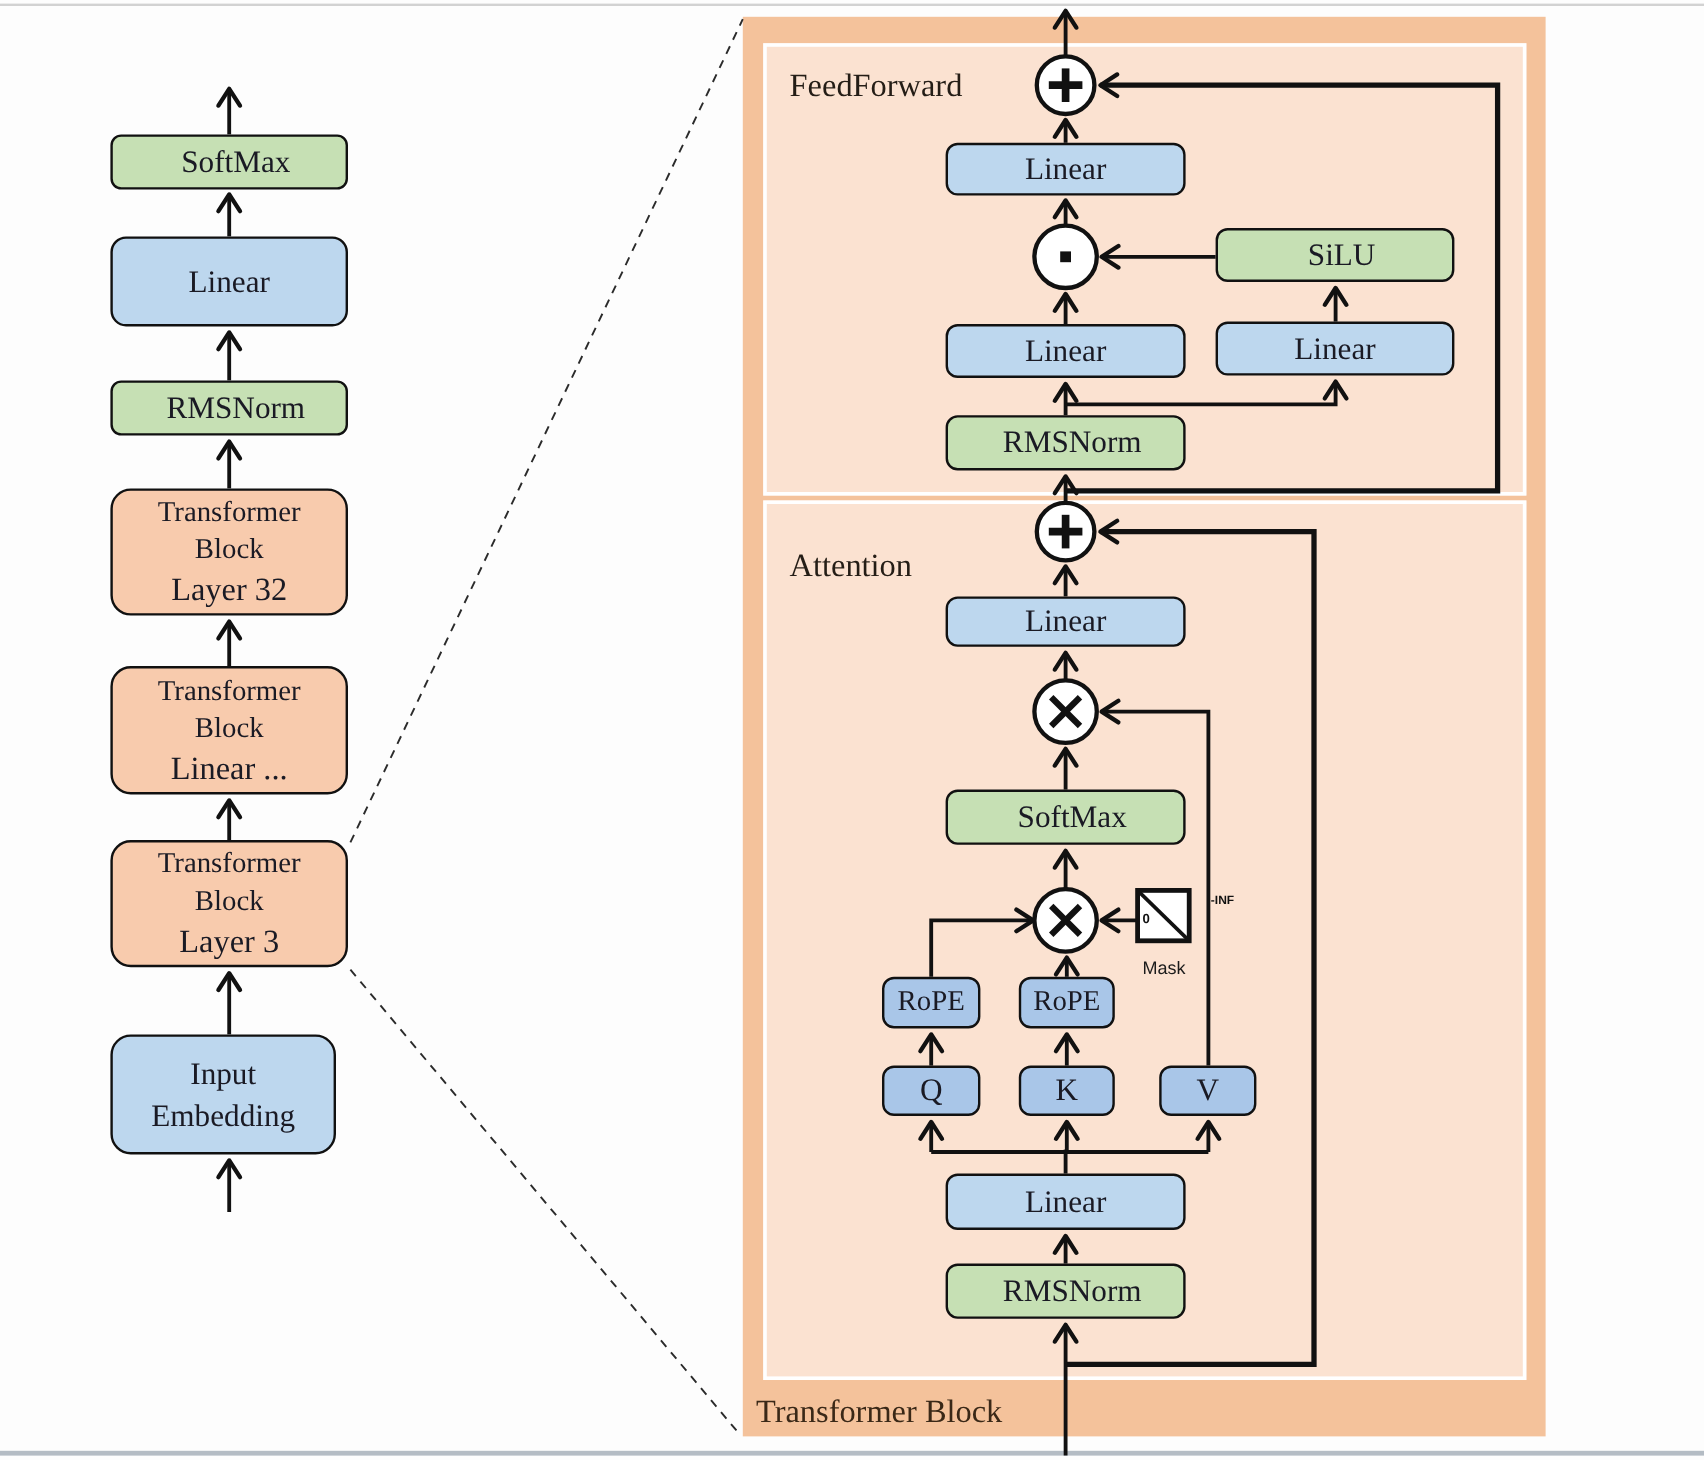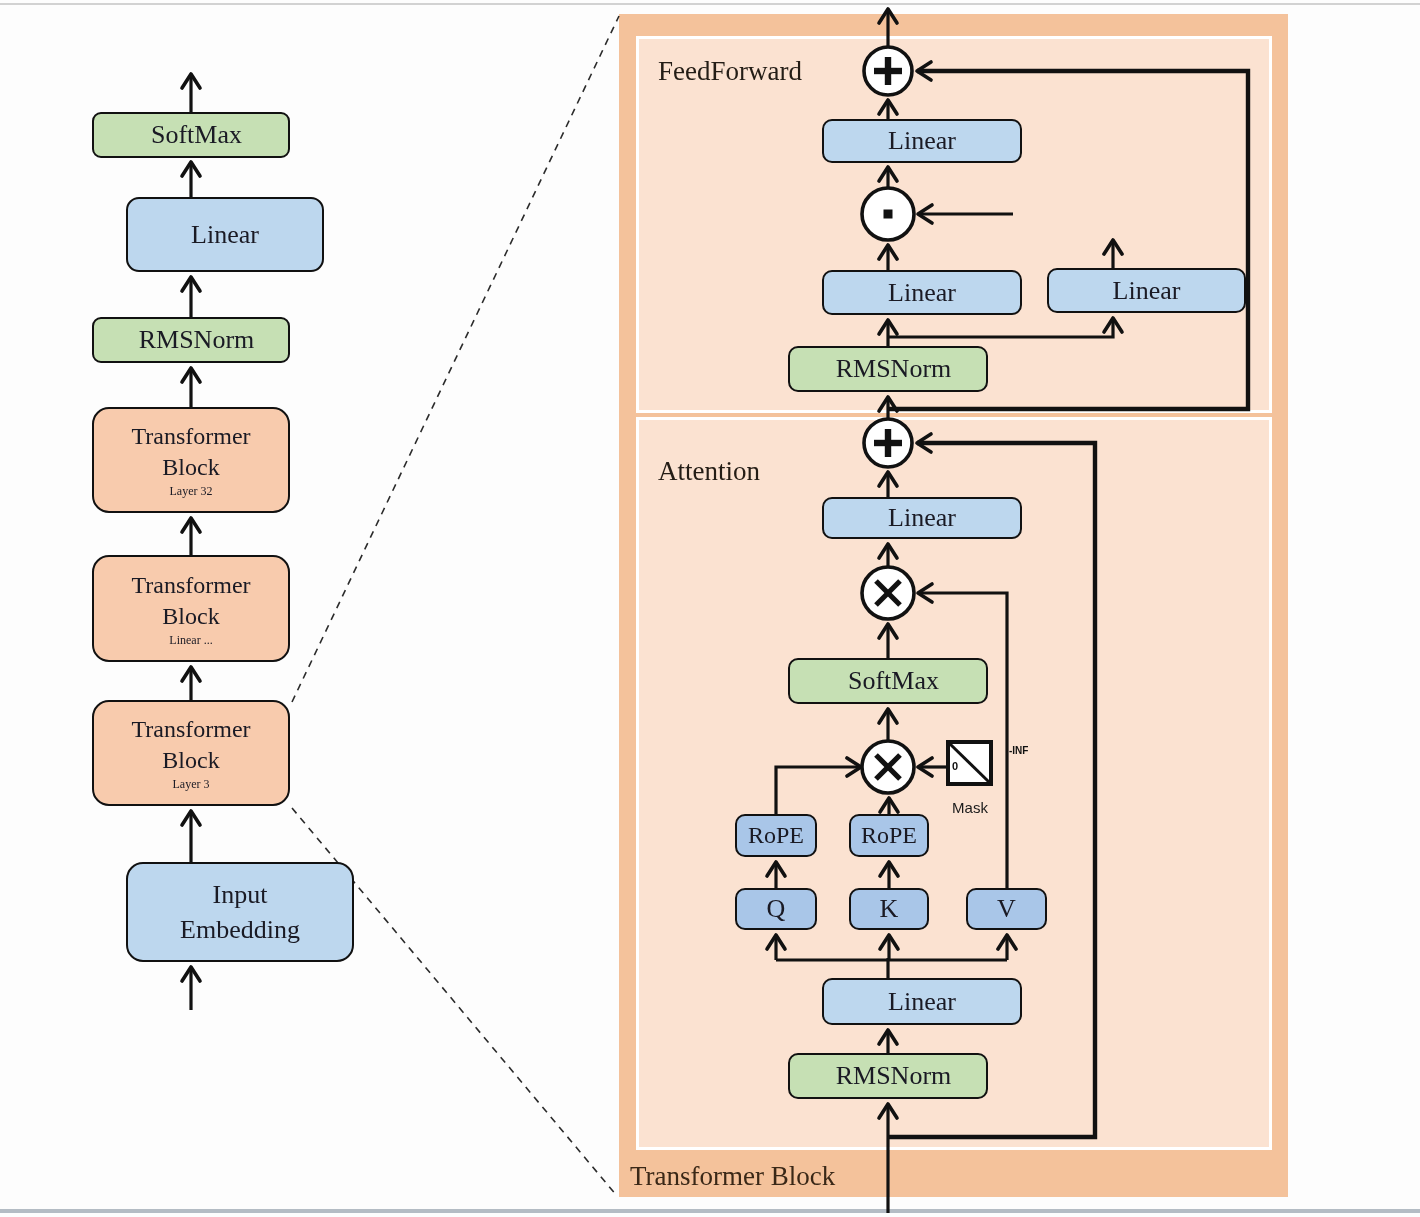--- a/index.html
+++ b/index.html
@@ -39,25 +39,25 @@
   
   .box{
     position:absolute;box-sizing:border-box;
     border:2.6px solid #111;
     display:flex;flex-direction:column;align-items:center;justify-content:center;
     text-align:center;
     font-size:26px;line-height:1.2;
     z-index:3;
   }
   .green{background:var(--green,#c6e0b4);padding-left:11px;}
-  .blue{background:var(--blue,#bdd7ee);margin-left:34px;}
+  .blue{background:var(--blue,#bdd7ee);}
   .blue2{background:var(--blue2,#a9c6e8);}
   .orange{background:var(--orange,#f8cbad);}
   .tb-label{max-width:150px;margin:0 auto;font-size:24px;line-height:1.3;}
-  .tb-sub{font-size:12px;line-height:1.2;margin-top:1px;text-align:right;}
+  .tb-sub{font-size:27px;line-height:1.2;margin-top:1px;text-align:right;}
   .ie-label{max-width:160px;margin:0 auto;font-size:26px;line-height:1.35;}
   .rope{font-size:24px;}
 
   svg.wires{position:absolute;left:0;top:0;z-index:2;}
 
   
   .mask-text{
     position:absolute;z-index:4;color:#111;
     font-family:"Liberation Sans", sans-serif;font-weight:bold;
   }
@@ -208,31 +208,34 @@
   <div class="box orange" style="left:92px;top:555px;width:198px;height:107px;border-radius:17px">
     <span class="tb-label">Transformer Block</span>
     <span class="tb-sub">Linear ...</span>
   </div>
 
   <div class="box orange" style="left:92px;top:700px;width:198px;height:106px;border-radius:17px">
     <span class="tb-label">Transformer Block</span>
     <span class="tb-sub">Layer 3</span>
   </div>
 
-  <div class="box blue" style="left:92px;top:862px;width:228px;height:100px;border-radius:17px">
+  <div class="box blue" style="left:92px;top:862px;width:188px;height:100px;border-radius:17px">
     <span class="ie-label">Input Embedding</span>
   </div>
 
   <div class="section-label" style="left:658px;top:57px">FeedForward</div>
   <div class="section-label" style="left:658px;top:457px">Attention</div>
   <div class="caption-label" style="left:630px;top:1161px">Transformer Block</div>
 
   <div class="box blue" style="left:788px;top:119px;width:200px;height:44px;border-radius:10px">
     <span>Linear</span>
   </div>
+  <div class="box green" style="left:1013px;top:190px;width:199px;height:45px;border-radius:10px">
+    <span>SiLU</span>
+  </div>
   <div class="box blue" style="left:788px;top:270px;width:200px;height:45px;border-radius:10px">
     <span>Linear</span>
   </div>
   <div class="box blue" style="left:1013px;top:268px;width:199px;height:45px;border-radius:10px">
     <span>Linear</span>
   </div>
   <div class="box green" style="left:788px;top:346px;width:200px;height:46px;border-radius:10px">
     <span>RMSNorm</span>
   </div>
 

